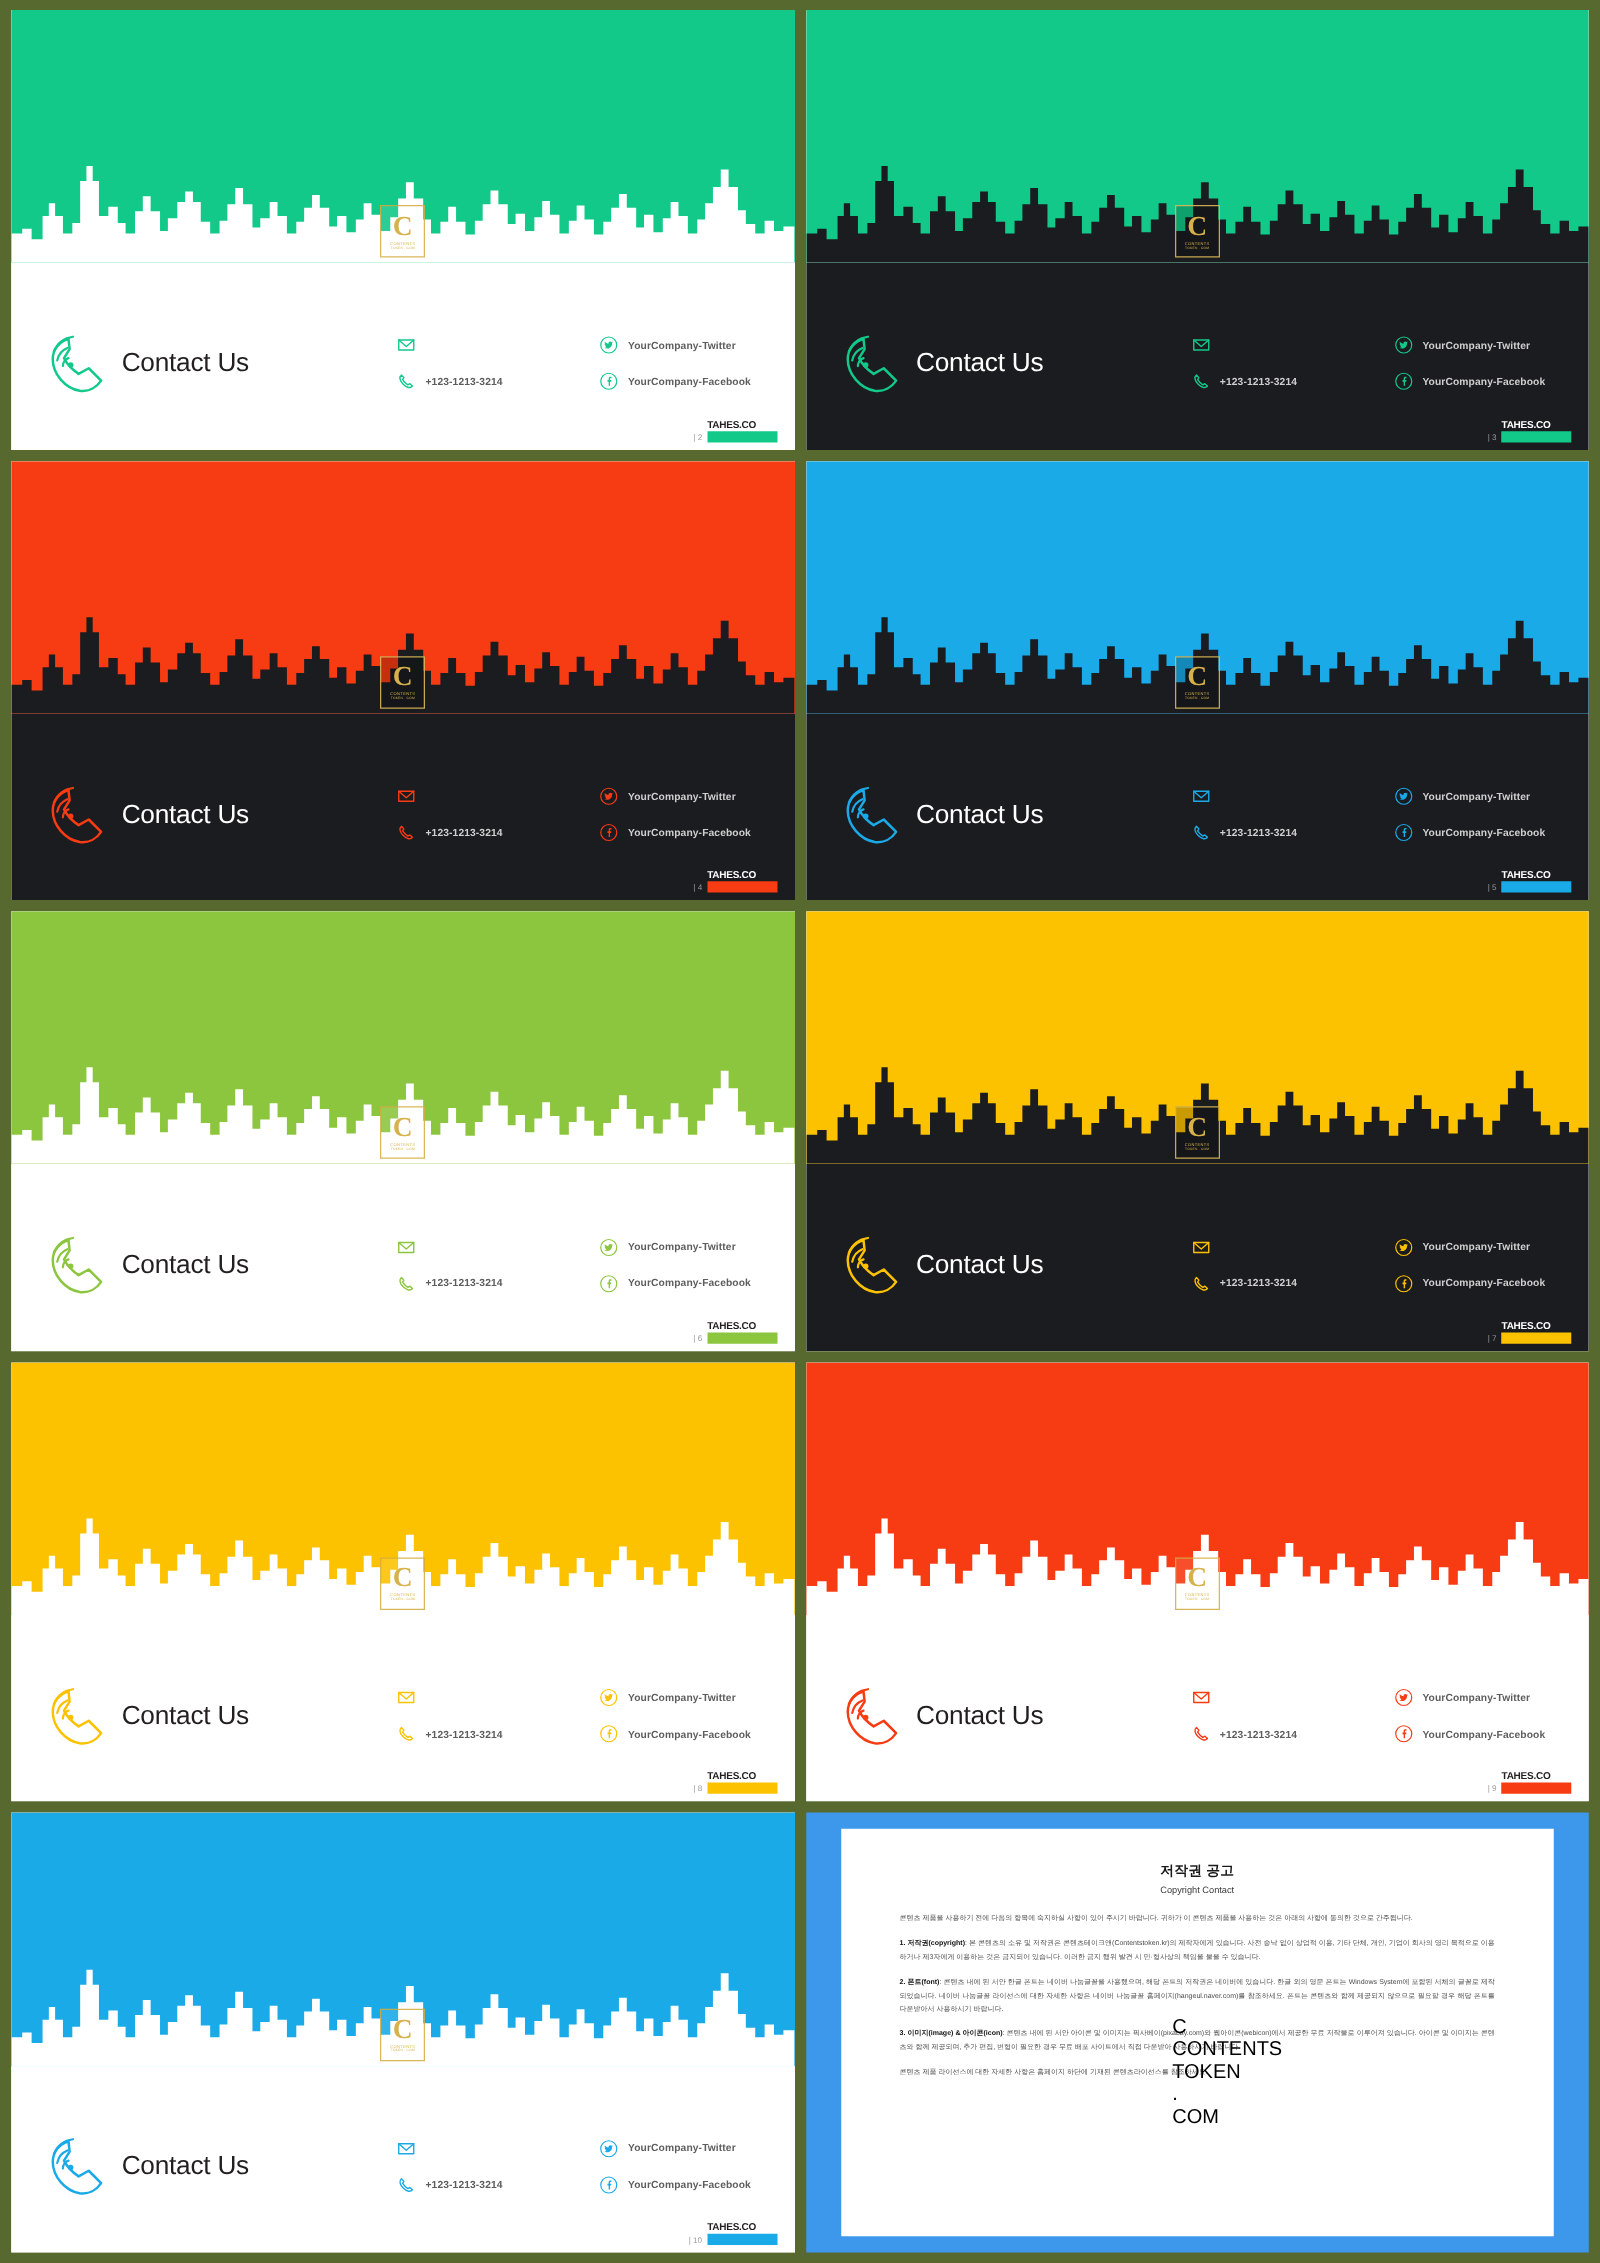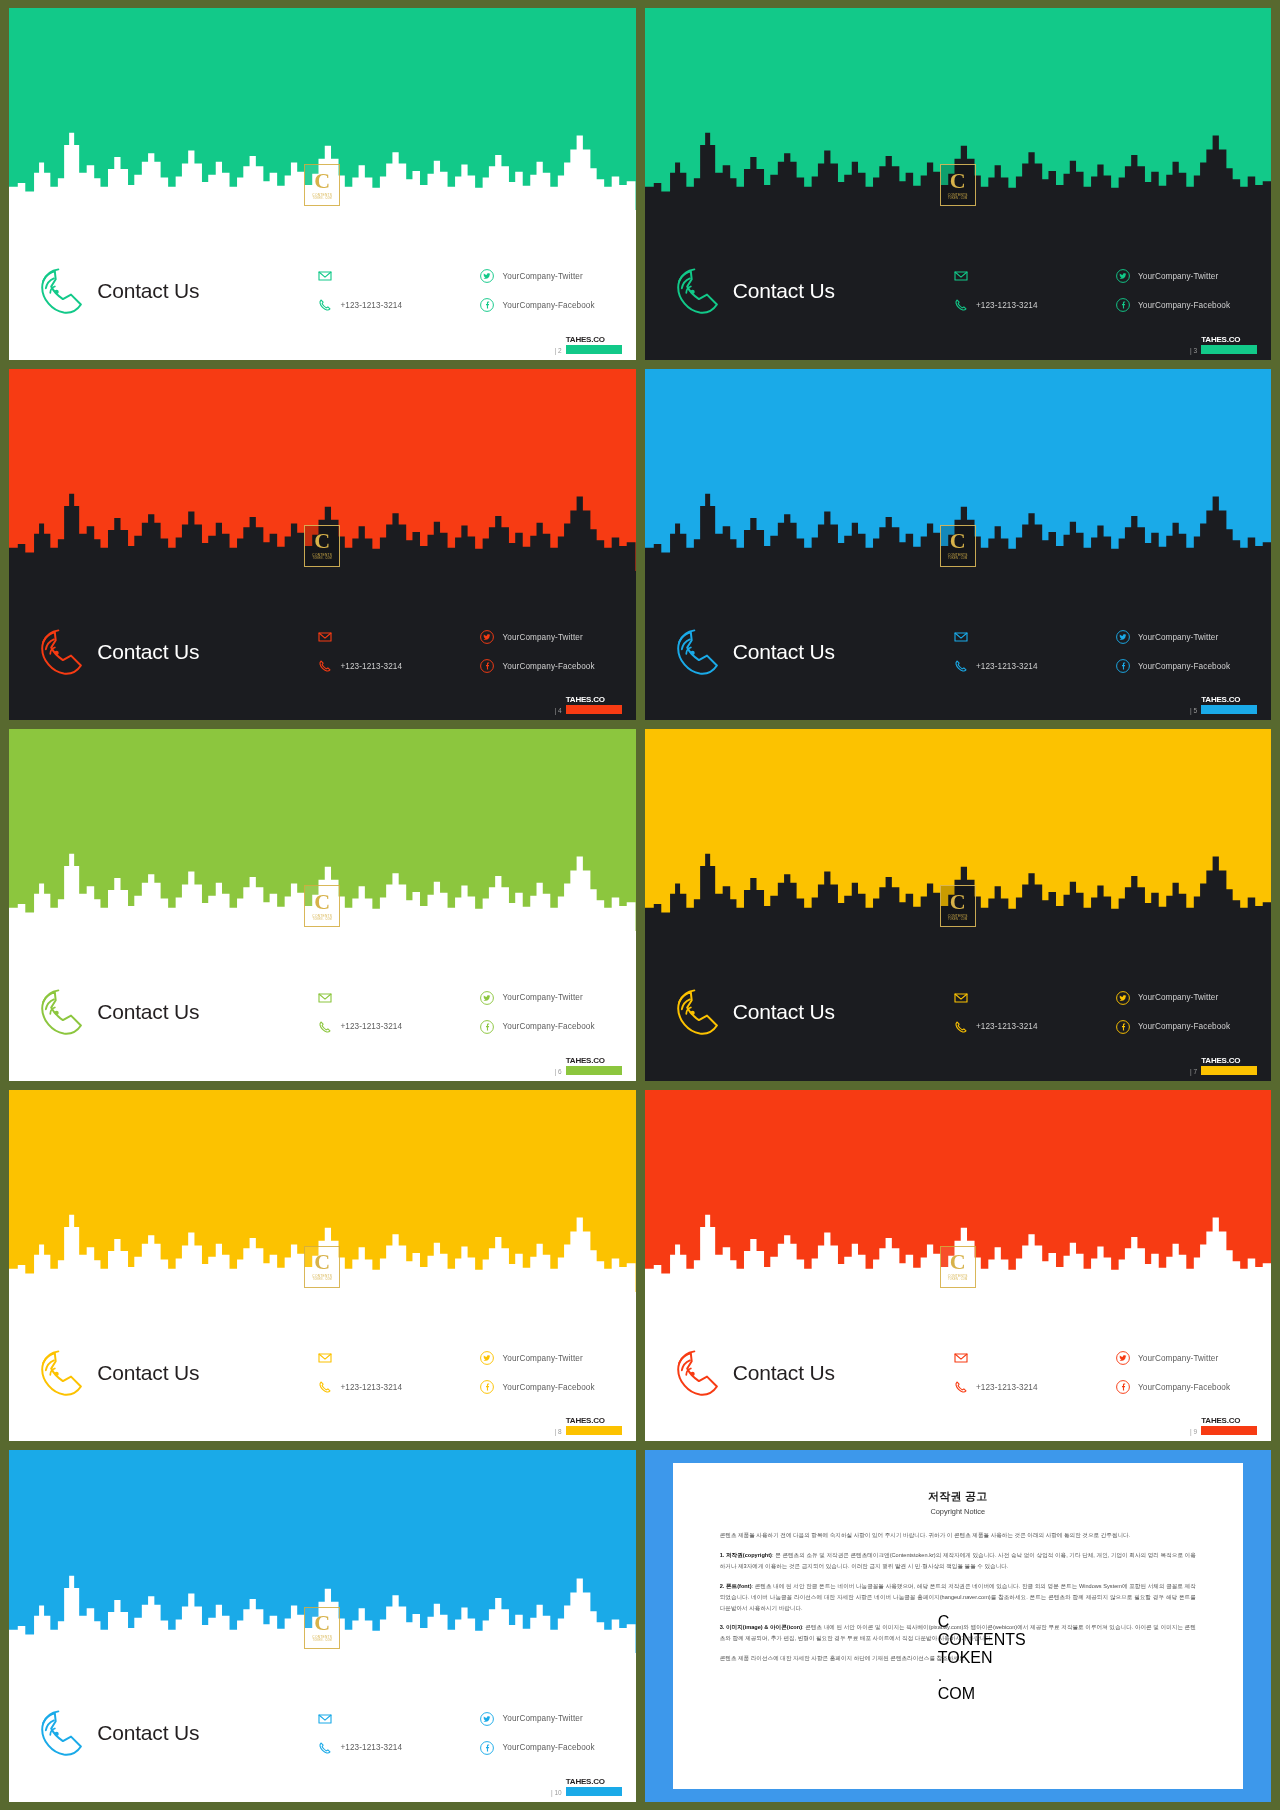--- a/index.html
+++ b/index.html
@@ -89,20 +89,21 @@
 
   .col { display:flex; flex-direction:column; gap: 13px; }
   .col.mid { width: 27%; }
   .col.right { width: 26%; }
   .ln { display:flex; align-items:center; gap: 7px; height: 16px; }
   .ln .txt {
     font-size: 8.2px;
     letter-spacing: .1px;
     color: #5d5d5d;
     white-space: nowrap;
+    font-weight: bold;
   }
   .slide.dark .ln .txt { color: #cfcfcf; }
 
   .ico { width: 16px; height: 16px; flex: 0 0 16px; }
   .ico svg { display:block; width:100%; height:100%; }
   .phone-big { width: 54px; height: 54px; flex: 0 0 54px; }
   .phone-big svg { display:block; width:100%; height:100%; }
 
   
   .badge {
@@ -838,21 +839,21 @@
         <div class="badge">
           <div class="bword">TAHES.CO</div>
           <div class="bbar" style="background:#1aaae8"></div>
           <div class="num">| 10</div>
         </div>
       </div>
     </div>
     <div class="slide copy-slide" style="background:#3d98eb">
       <div class="paper">
         <h1>저작권 공고</h1>
-        <h2>Copyright Notice</h2>
+        <h2>Copyright Contact</h2>
         <p>콘텐츠 제품을 사용하기 전에 다음의 항목에 숙지하실 사항이 있어 주시기 바랍니다. 귀하가 이 콘텐츠 제품을 사용하는 것은 아래의 사항에 동의한 것으로 간주됩니다.</p>
         <p><b>1. 저작권(copyright)</b><span>: 본 콘텐츠의 소유 및 저작권은 콘텐츠테이크앤(Contentstoken.kr)의 제작자에게 있습니다. 사전 승낙 없이 상업적 이용, 기타 단체, 개인, 기업이 회사의 영리 목적으로 이용하거나 제3자에게 이용하는 것은 금지되어 있습니다. 이러한 금지 행위 발견 시 민·형사상의 책임을 물을 수 있습니다.</span></p>
         <p><b>2. 폰트(font)</b><span>: 콘텐츠 내에 된 서안 한글 폰트는 네이버 나눔글꼴을 사용했으며, 해당 폰트의 저작권은 네이버에 있습니다. 한글 외의 영문 폰트는 Windows System에 포함된 서체의 글꼴로 제작되었습니다. 네이버 나눔글꼴 라이선스에 대한 자세한 사항은 네이버 나눔글꼴 홈페이지(hangeul.naver.com)를 참조하세요. 폰트는 콘텐츠와 함께 제공되지 않으므로 필요할 경우 해당 폰트를 다운받아서 사용하시기 바랍니다.</span></p>
         <p><b>3. 이미지(image) &amp; 아이콘(icon)</b><span>: 콘텐츠 내에 된 서안 아이콘 및 이미지는 픽사베이(pixabay.com)와 웹아이콘(webicon)에서 제공한 무료 저작물로 이루어져 있습니다. 아이콘 및 이미지는 콘텐츠와 함께 제공되며, 추가 편집, 변형이 필요한 경우 무료 배포 사이트에서 직접 다운받아 사용하시기 바랍니다.</span></p>
         <p>콘텐츠 제품 라이선스에 대한 자세한 사항은 홈페이지 하단에 기재된 콘텐츠라이선스를 참조하세요.</p>
         <div class="wm">
           <div class="frame">
             <div class="c">C</div>
             <div class="lt">CONTENTS</div>
             <div class="lt2">TOKEN . COM</div>

